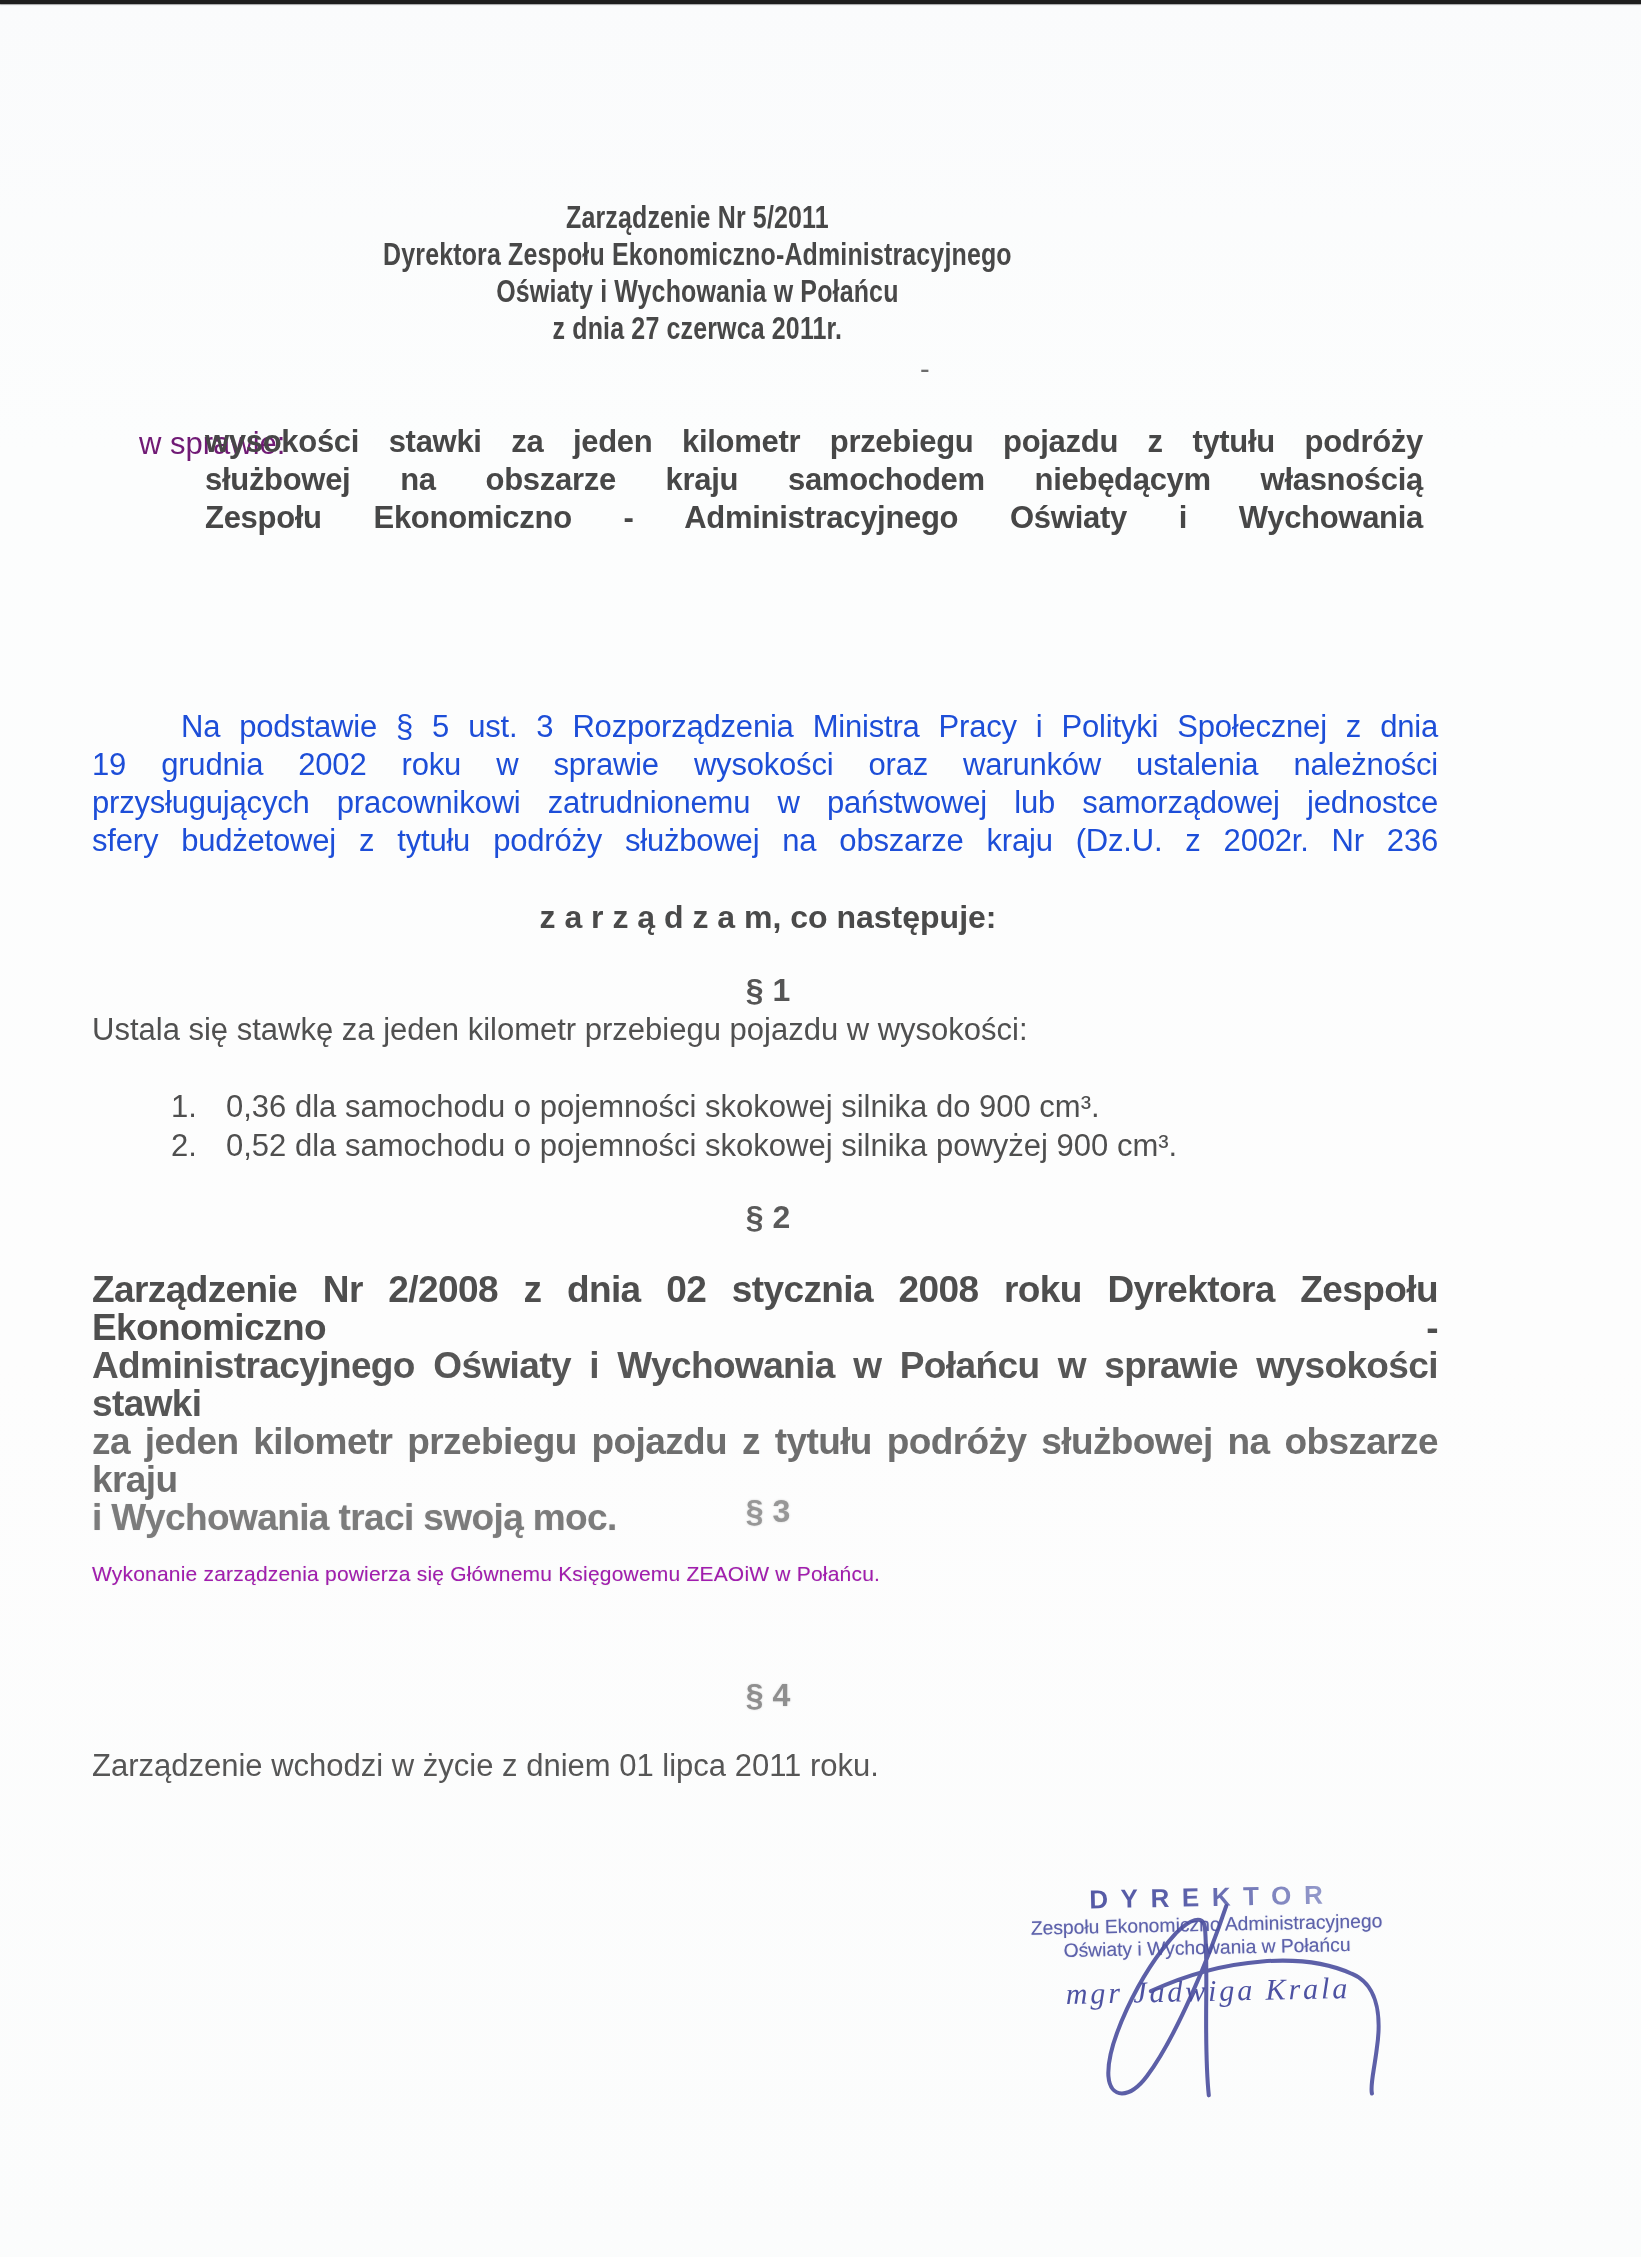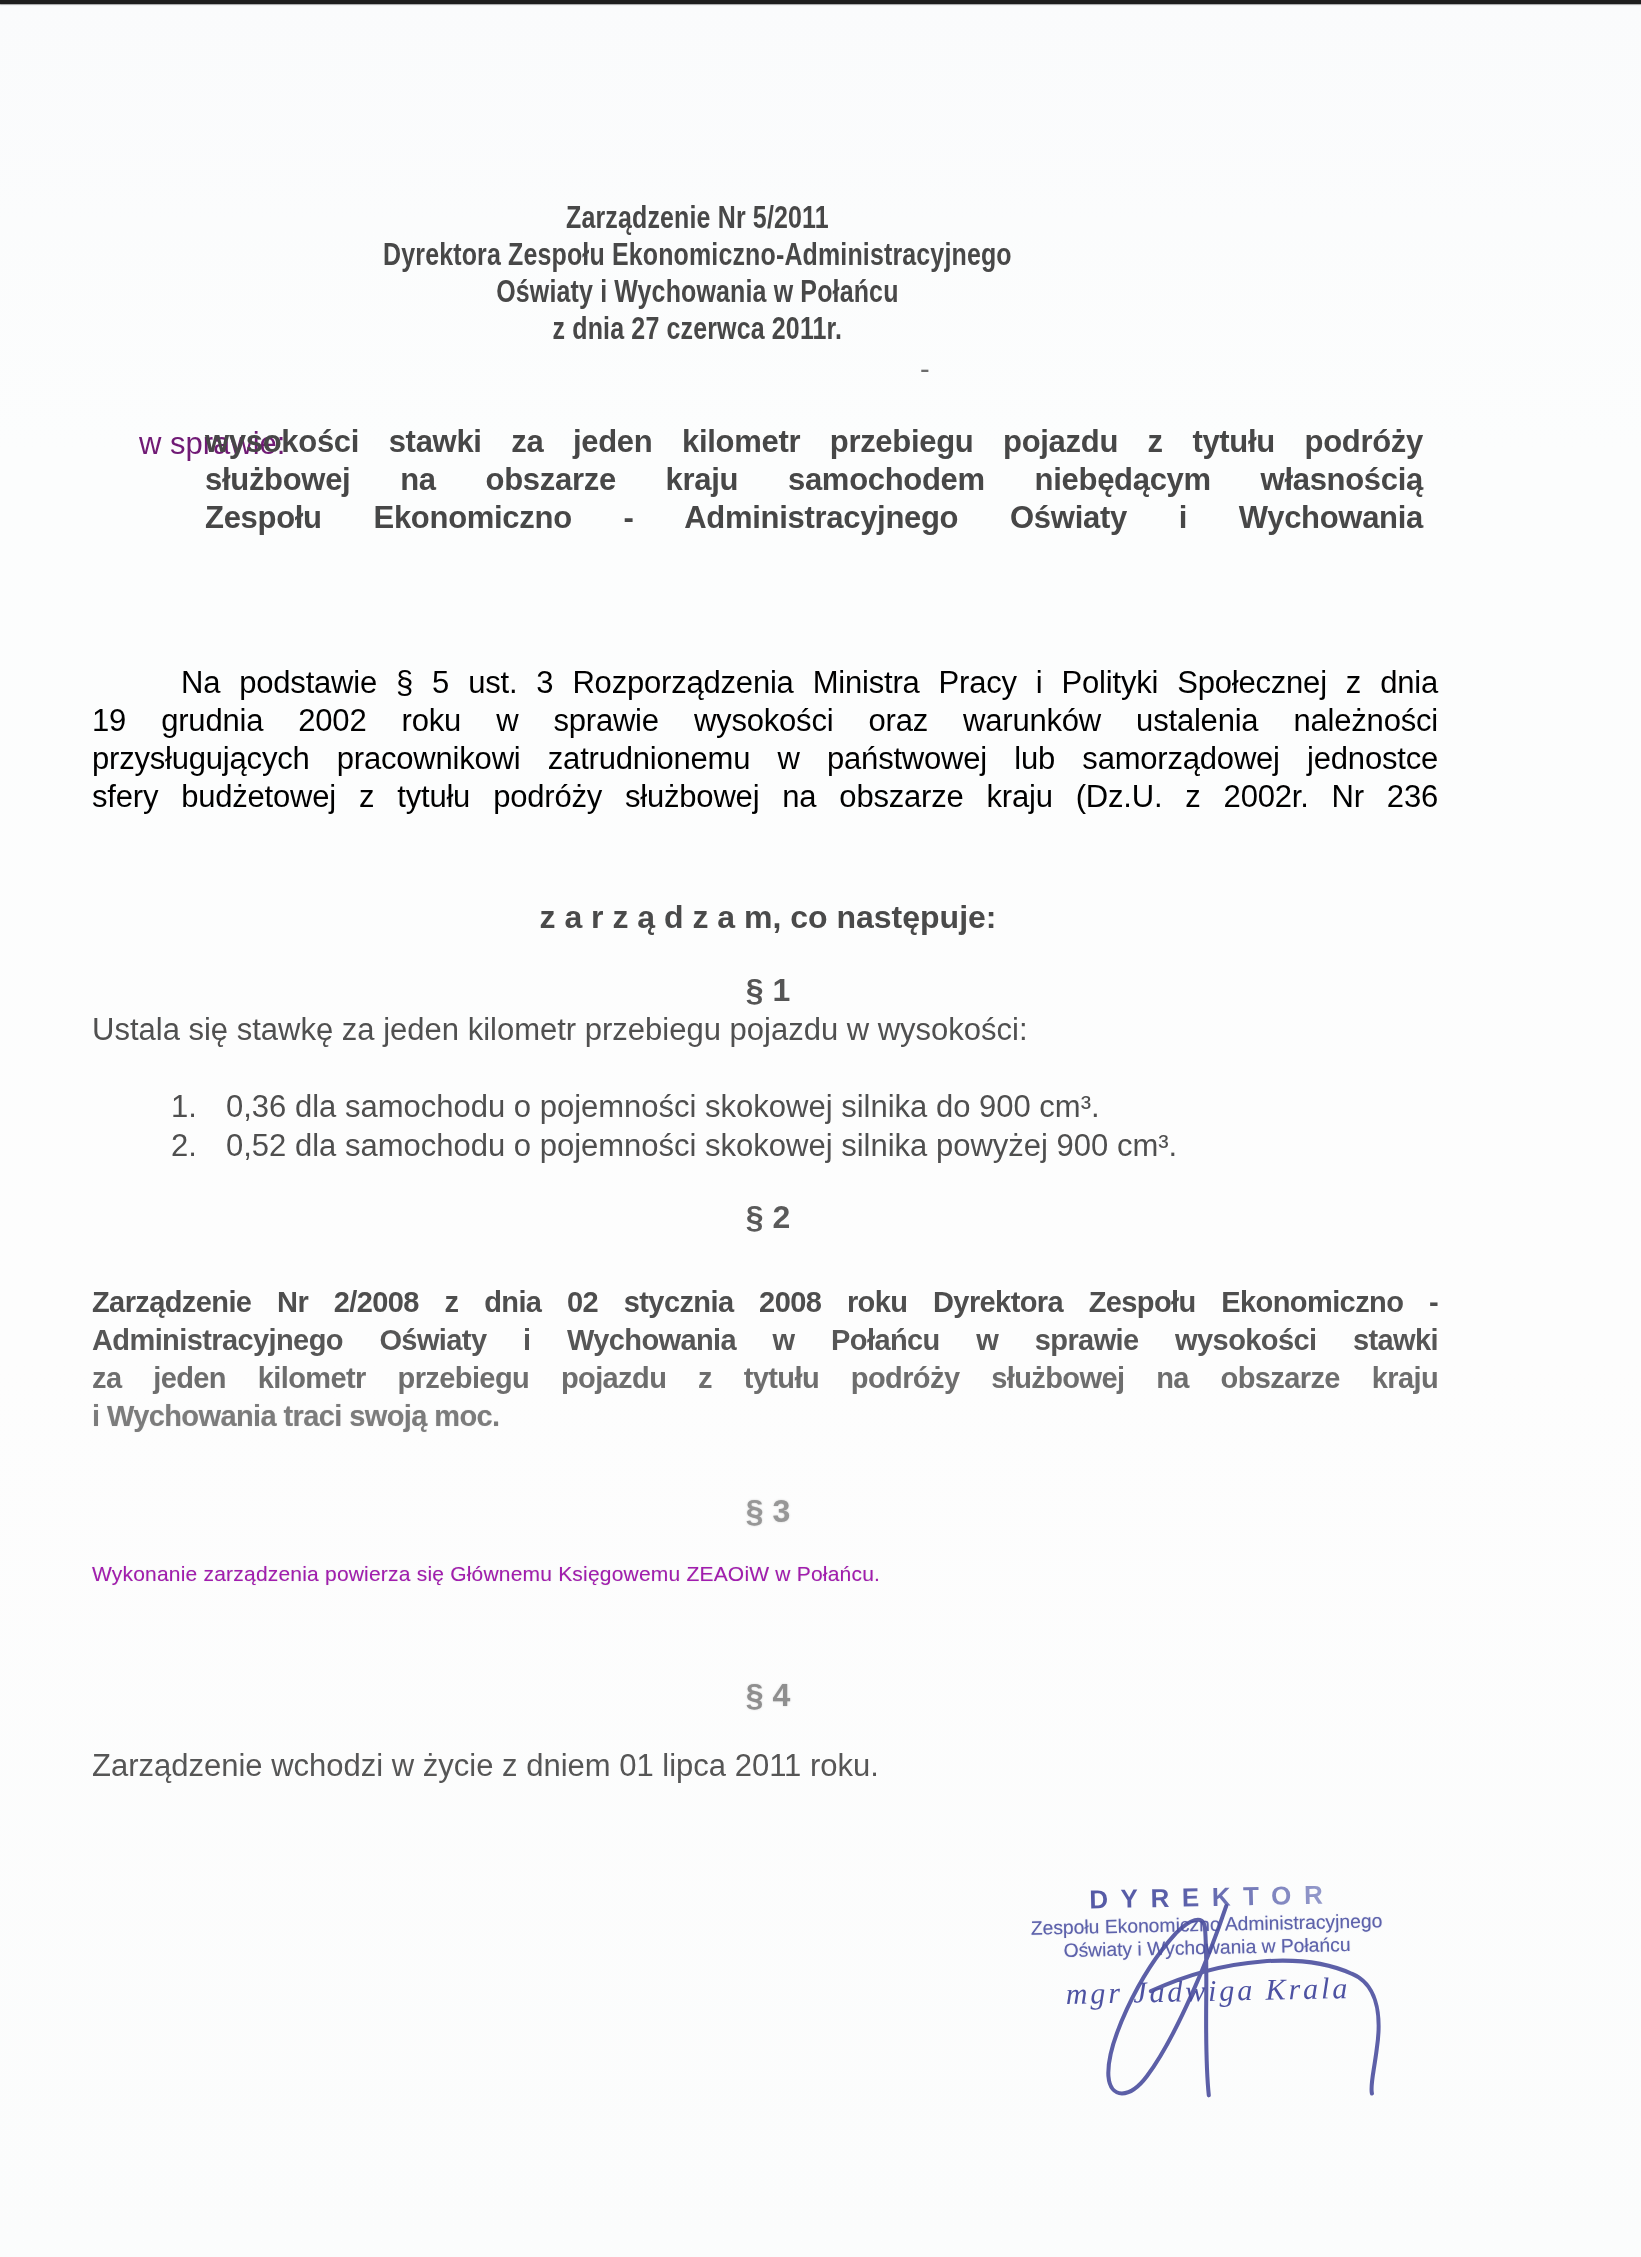--- a/index.html
+++ b/index.html
@@ -25,22 +25,22 @@
   .subject-label{position:absolute;top:426px;left:92px;font-size:31px;color:#701a75;margin-left:47px;}
   .subject-text{
     position:absolute;top:423px;left:205px;width:1218px;
     font-weight:bold;font-size:31px;line-height:38px;color:#474747;letter-spacing:-0.3px;
   }
 
   .jl{text-align:justify;text-align-last:justify;}
   .jl.last{text-align-last:left;}
 
   .legal{
-    position:absolute;top:664px;left:92px;width:1346px;
-    font-size:31px;line-height:38px;color:#000000;letter-spacing:-0.2px;
+    position:absolute;top:708px;left:92px;width:1346px;
+    font-size:31px;line-height:38px;color:#1d4ed8;letter-spacing:-0.2px;
   }
   .legal .jl:first-child{text-indent:89px;}
 
   .order{
     position:absolute;top:899px;left:92px;width:1352px;text-align:center;
     font-weight:bold;font-size:32px;color:#4a4a4a;
   }
 
   .sec-h{
     position:absolute;left:92px;width:1352px;text-align:center;
@@ -51,21 +51,21 @@
   .h3{top:1493px;color:#979797;text-shadow:0 0 1.9px rgba(150,150,150,.55);}
   .h4{top:1677px;color:#8f8f8f;text-shadow:0 0 1.9px rgba(150,150,150,.45);}
 
   .s1-intro{position:absolute;top:1012px;left:92px;font-size:31px;color:#505050;}
   .rate-list{position:absolute;top:1087px;left:171px;font-size:31px;line-height:39px;color:#4f4f4f;}
   .rate-row{display:flex;}
   .rate-num{width:55px;flex:0 0 55px;}
 
   .p2{
     position:absolute;top:1271px;left:92px;width:1346px;
-    font-weight:bold;font-size:29px;line-height:38px;letter-spacing:-0.6px;margin-top:12px;
+    font-weight:bold;font-size:37px;line-height:38px;letter-spacing:-0.6px;
   }
   .p2 .jl:nth-child(1){color:#4e4e4e;}
   .p2 .jl:nth-child(2){color:#565656;}
   .p2 .jl:nth-child(3){color:#6e6e6e;}
   .p2 .jl:nth-child(4){color:#7c7c7c;text-shadow:0 0 1px rgba(130,130,130,.4);}
   .p2 .jl:nth-child(5){color:#8f8f8f;text-shadow:0 0 1px rgba(140,140,140,.4);}
 
   .s3-text{
     position:absolute;top:1562px;left:92px;font-size:21px;color:#a21caf;
     letter-spacing:0.2px;text-shadow:0 0 1px rgba(140,140,140,.45);

